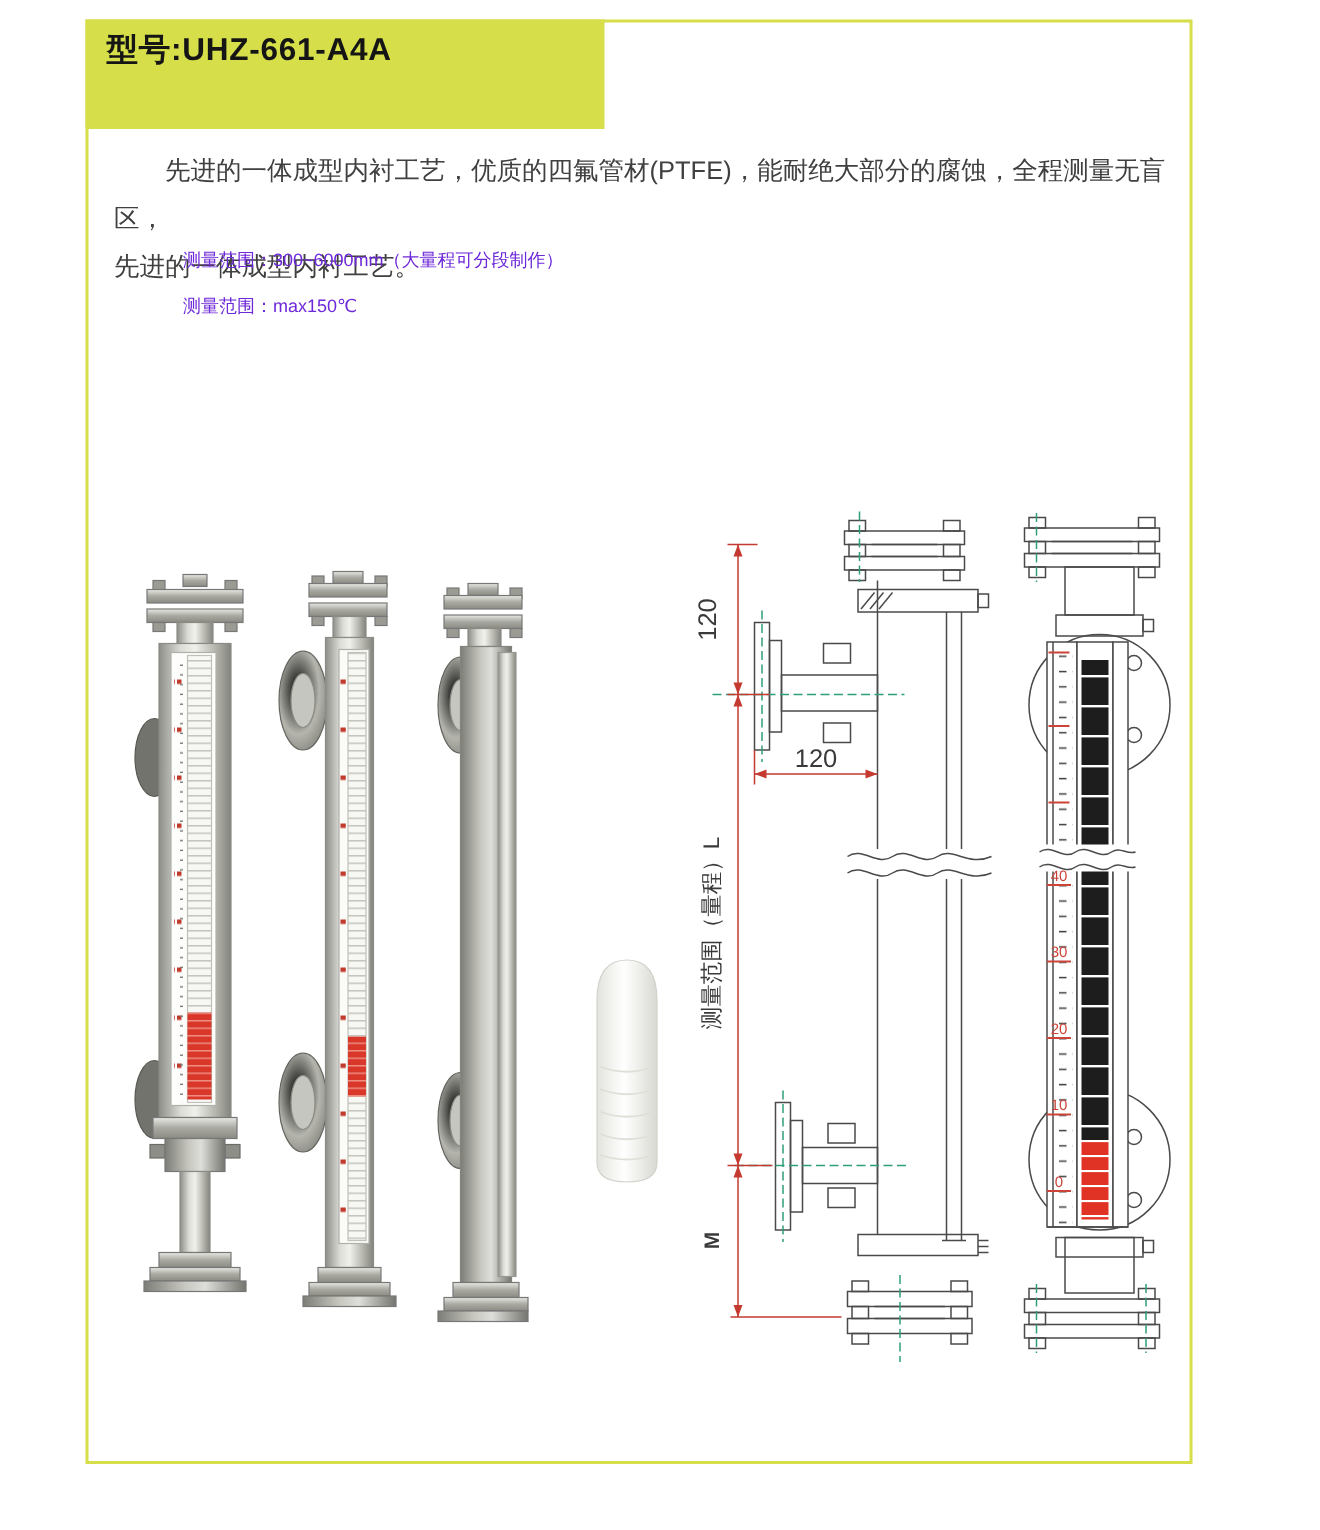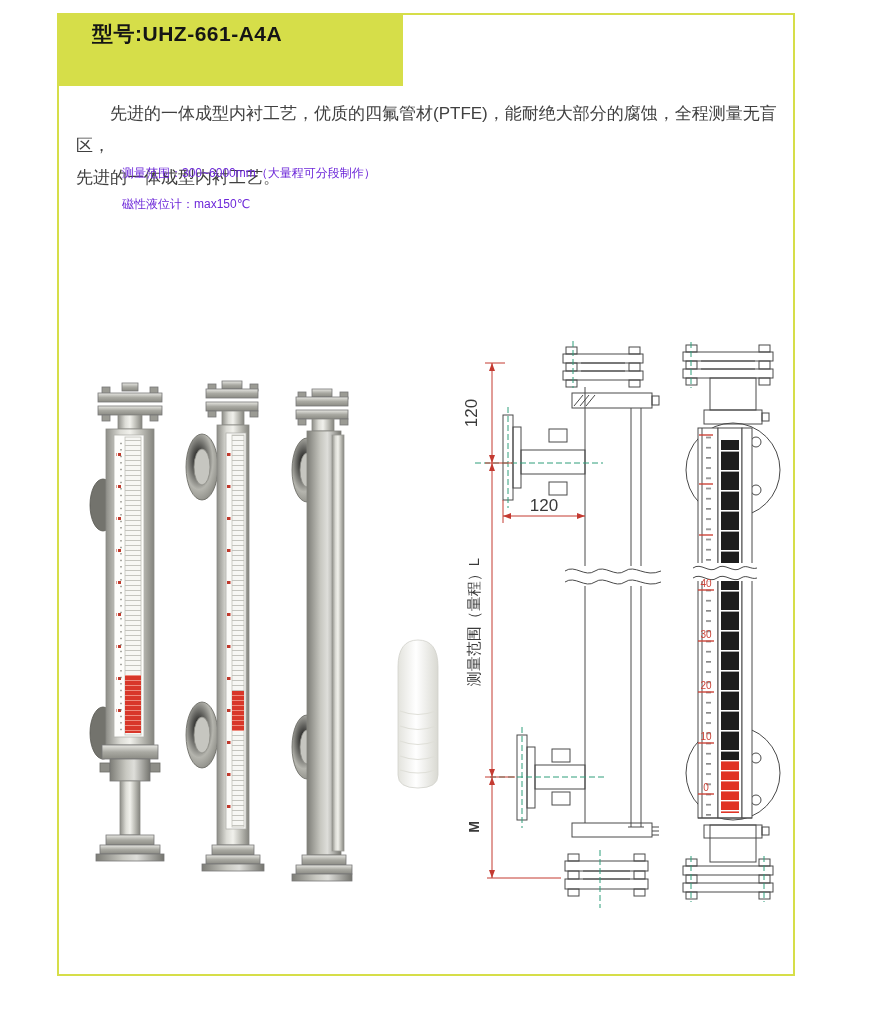--- a/index.html
+++ b/index.html
@@ -12,21 +12,21 @@
     position:absolute;left:57px;top:13px;width:738px;height:963px;
     border:2px solid #d6de49;box-sizing:border-box;
   }
   .title-block{
     position:absolute;left:57px;top:13px;width:346px;height:73px;
     background:#d6de49;box-sizing:border-box;
     padding:6px 0 0 14px;
   }
   .title-line{
     font-size:21px;font-weight:bold;line-height:30px;color:#151515;
-    letter-spacing:0.5px;white-space:nowrap;margin-left:21px;
+    letter-spacing:0.5px;white-space:nowrap;
   }
   .intro{
     position:absolute;left:76px;top:98px;width:712px;
     font-size:17px;line-height:32px;color:#404040;
   }
   .intro .indent{text-indent:2em;}
   .specs{
     position:absolute;left:122px;top:158px;width:560px;
     font-size:12px;line-height:31px;color:#6d28d9;
   }
@@ -45,21 +45,21 @@
     <div class="title-line">型号:UHZ-661-A4A</div>
   </div>
 
   <div class="intro">
     <div class="indent">先进的一体成型内衬工艺，优质的四氟管材(PTFE)，能耐绝大部分的腐蚀，全程测量无盲区，</div>
     <div>先进的一体成型内衬工艺。</div>
   </div>
 
   <div class="specs">
     <div>测量范围：300~6000mm（大量程可分段制作）</div>
-    <div>磁性液位计：max150℃</div>
+    <div>测量范围：max150℃</div>
   </div>
 
   <svg class="photos-svg" width="390" height="510" viewBox="0 0 390 510">
     <defs>
       <linearGradient id="met" x1="0" y1="0" x2="1" y2="0">
         <stop offset="0" stop-color="#8e8e88"></stop>
           <stop offset="0.3" stop-color="#dcdcd6"></stop>
         <stop offset="0.5" stop-color="#f1f1ec"></stop>
           <stop offset="0.75" stop-color="#bcbcb5"></stop>
         <stop offset="1" stop-color="#84847e"></stop>

